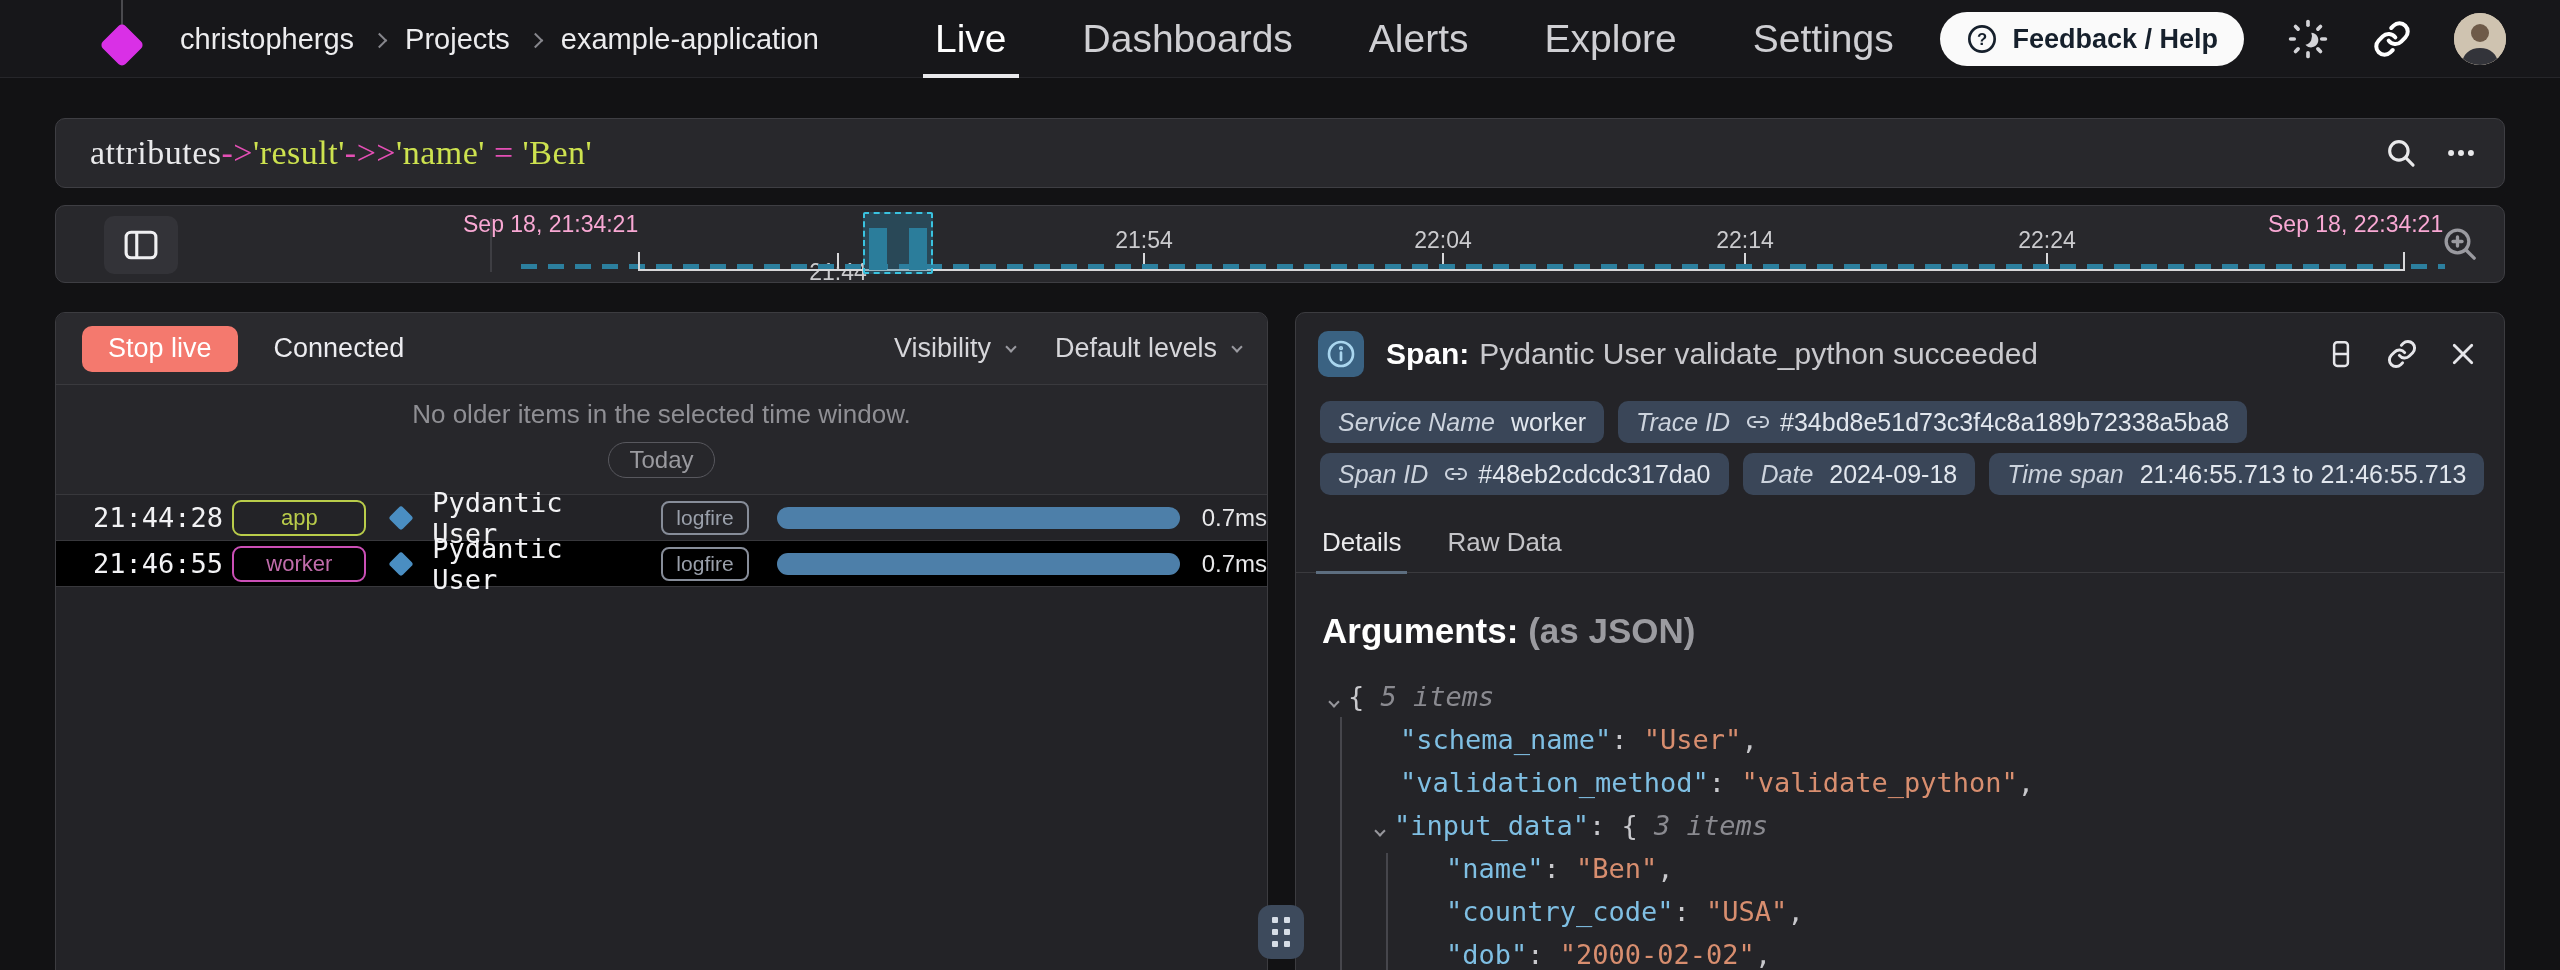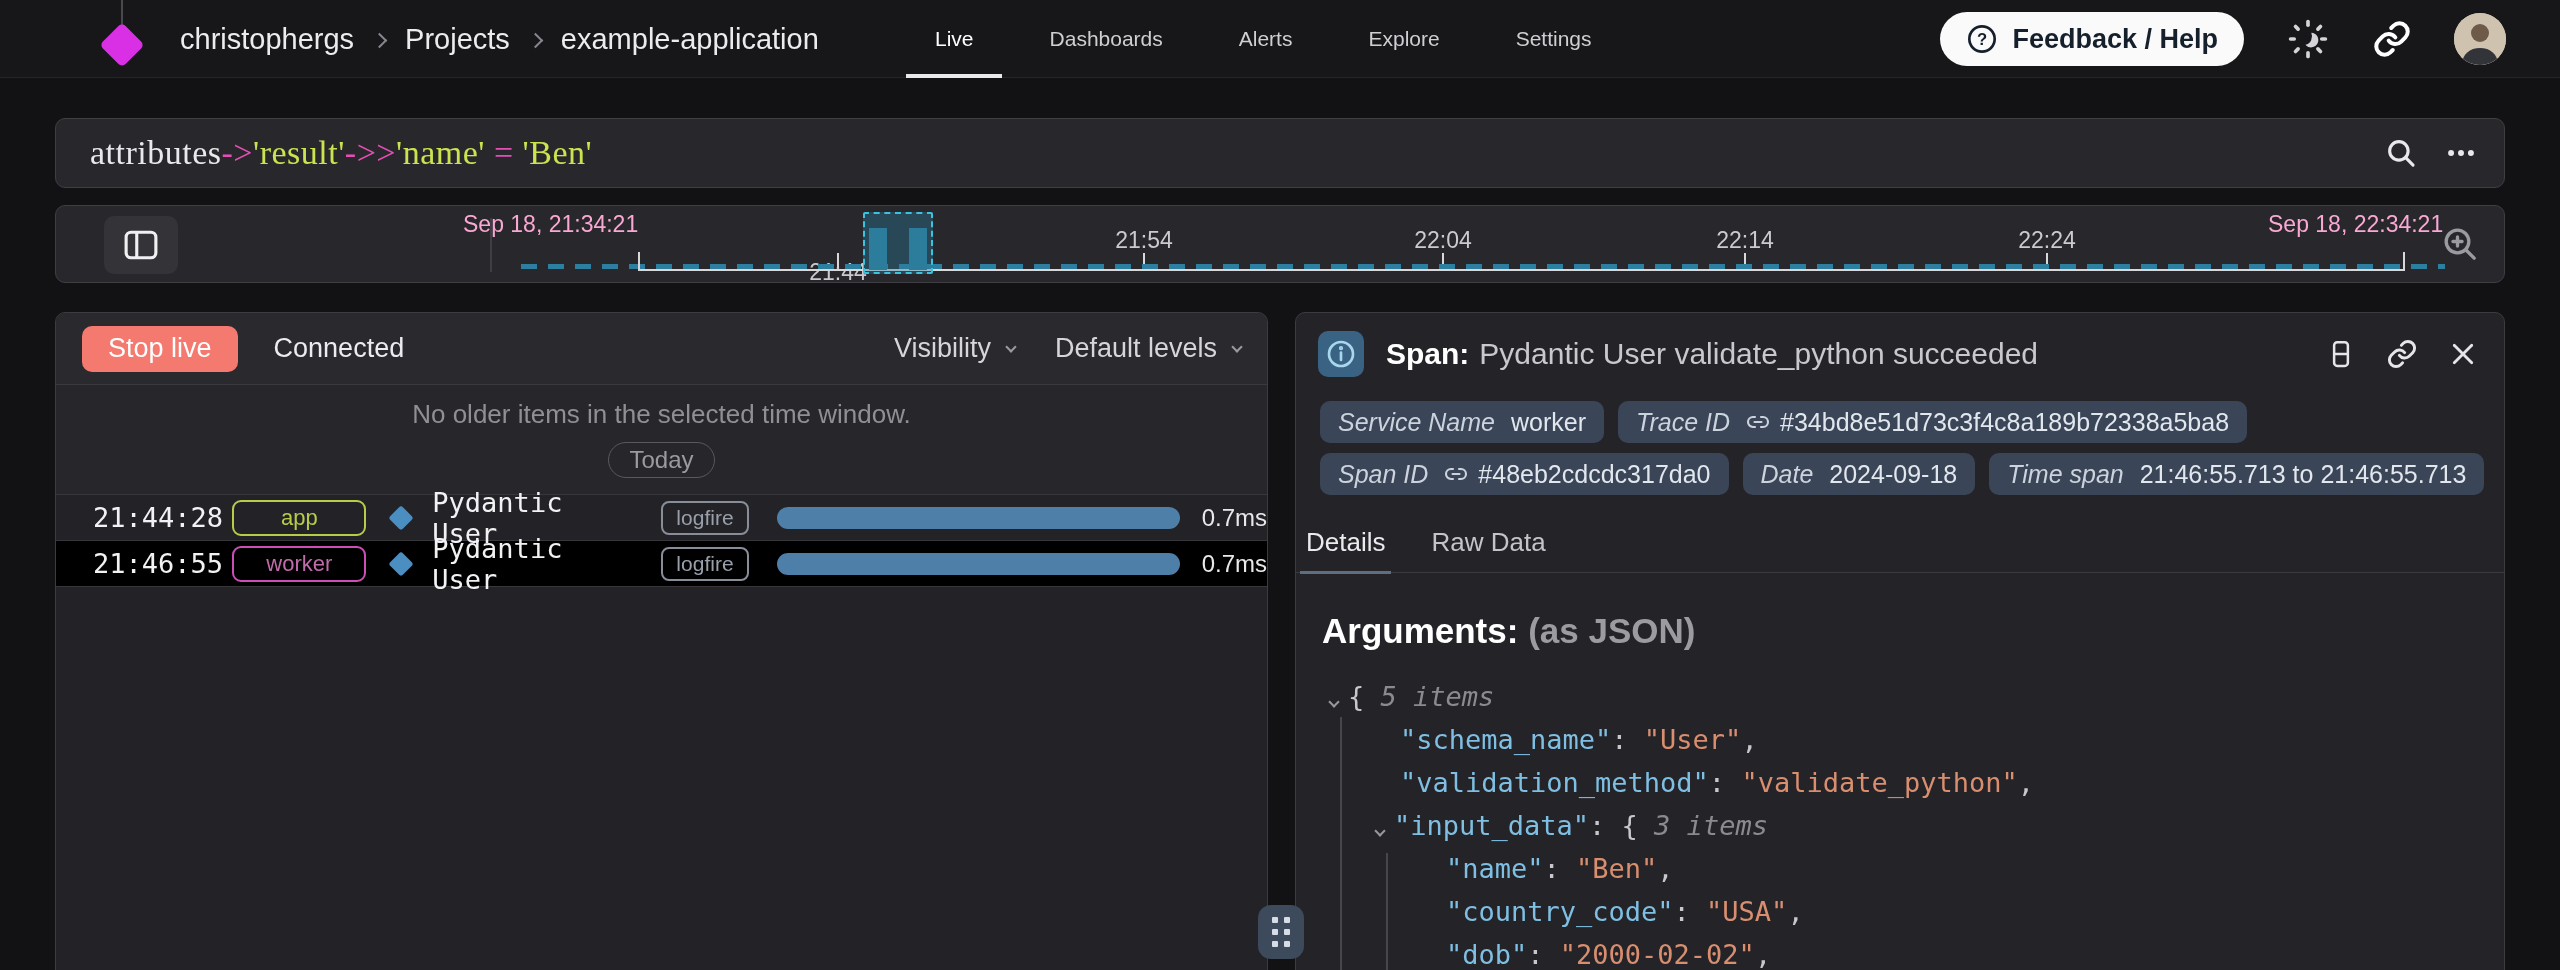--- a/index.html
+++ b/index.html
@@ -16,21 +16,21 @@
   .breadcrumb { position:absolute; left:180px; top:0; height:78px; display:flex; align-items:center; gap:20px;
     font-size:29px; color:#ececee; }
   .breadcrumb .sep { color:#86868c; margin-top:2px; }
   .chev { display:inline-block; width:11px; height:11px;
     border-right:2.6px solid currentColor; border-bottom:2.6px solid currentColor; }
   .chev.right { transform:rotate(-45deg); }
   .chev.down  { transform:rotate(45deg); margin-top:-4px; }
   .chev.small { width:8px; height:8px; border-width:2.2px; }
   .nav-tabs { position:absolute; left:935px; top:0; height:78px; display:flex; gap:76px; }
   .tab { position:relative; height:78px; display:flex; align-items:center;
-    font-size:21px; color:#cfcfd3; cursor:pointer; }
+    font-size:39px; color:#cfcfd3; cursor:pointer; }
   .tab.active { color:#ffffff; }
   .tab.active::after { content:""; position:absolute; left:50%; transform:translateX(-50%);
     bottom:0; width:96px; height:4px; background:#e9e9ec; }
   .nav-right { position:absolute; right:54px; top:0; height:78px; display:flex; align-items:center; gap:42px; }
   .feedback-btn { display:flex; align-items:center; gap:14px; height:54px; padding:0 26px;
     background:#fafafa; color:#16202c; border:none; border-radius:27px;
     font-size:27px; font-weight:600; font-family:inherit; cursor:pointer; }
   .nav-icon { color:#d4d4d8; display:flex; }
   .avatar { width:52px; height:52px; border-radius:50%; overflow:hidden; background:#cfc3b0; }
 
@@ -116,21 +116,21 @@
   .dp-title { margin-left:22px; font-size:30px; color:#c9c9cd; flex:1; white-space:nowrap; overflow:hidden; }
   .dp-title b { color:#ffffff; font-weight:700; margin-right:10px; }
   .dp-icons { display:flex; align-items:center; gap:30px; color:#e6e6ea; }
   .dp-icons > * { cursor:pointer; display:flex; }
   .badge-row { display:flex; gap:14px; padding:0 24px; margin-top:10px; }
   .meta-badge { height:42px; background:#3a4658; border-radius:10px; display:flex;
     align-items:center; padding:0 18px; font-size:25px; white-space:nowrap; }
   .meta-badge .lbl { font-style:italic; color:#ccd3dd; margin-right:16px; }
   .meta-badge .lnk { color:#ccd3dd; margin-right:10px; display:flex; }
   .meta-badge .val { color:#e2e7ee; }
-  .dp-tabs { display:flex; gap:46px; padding:0 10px; margin-top:28px; height:50px;
+  .dp-tabs { display:flex; gap:46px; padding:0 26px; margin-top:28px; height:50px;
     border-bottom:1.5px solid #3a3a3e; }
   .dp-tab { position:relative; font-size:26px; color:#c4c4c8; display:flex; align-items:flex-start;
     padding-top:4px; cursor:pointer; }
   .dp-tab.active { color:#ebebed; }
   .dp-tab.active::after { content:""; position:absolute; left:-6px; right:-6px; bottom:-2px;
     height:3.5px; background:#5d6e80; }
   .dp-heading { padding:0 26px; margin-top:38px; font-size:35px; font-weight:700; }
   .dp-heading .h-main { color:#ffffff; }
   .dp-heading .h-sub { color:#9b9ba0; }
   .json-tree { position:relative; margin-top:24px; padding-left:34px;

